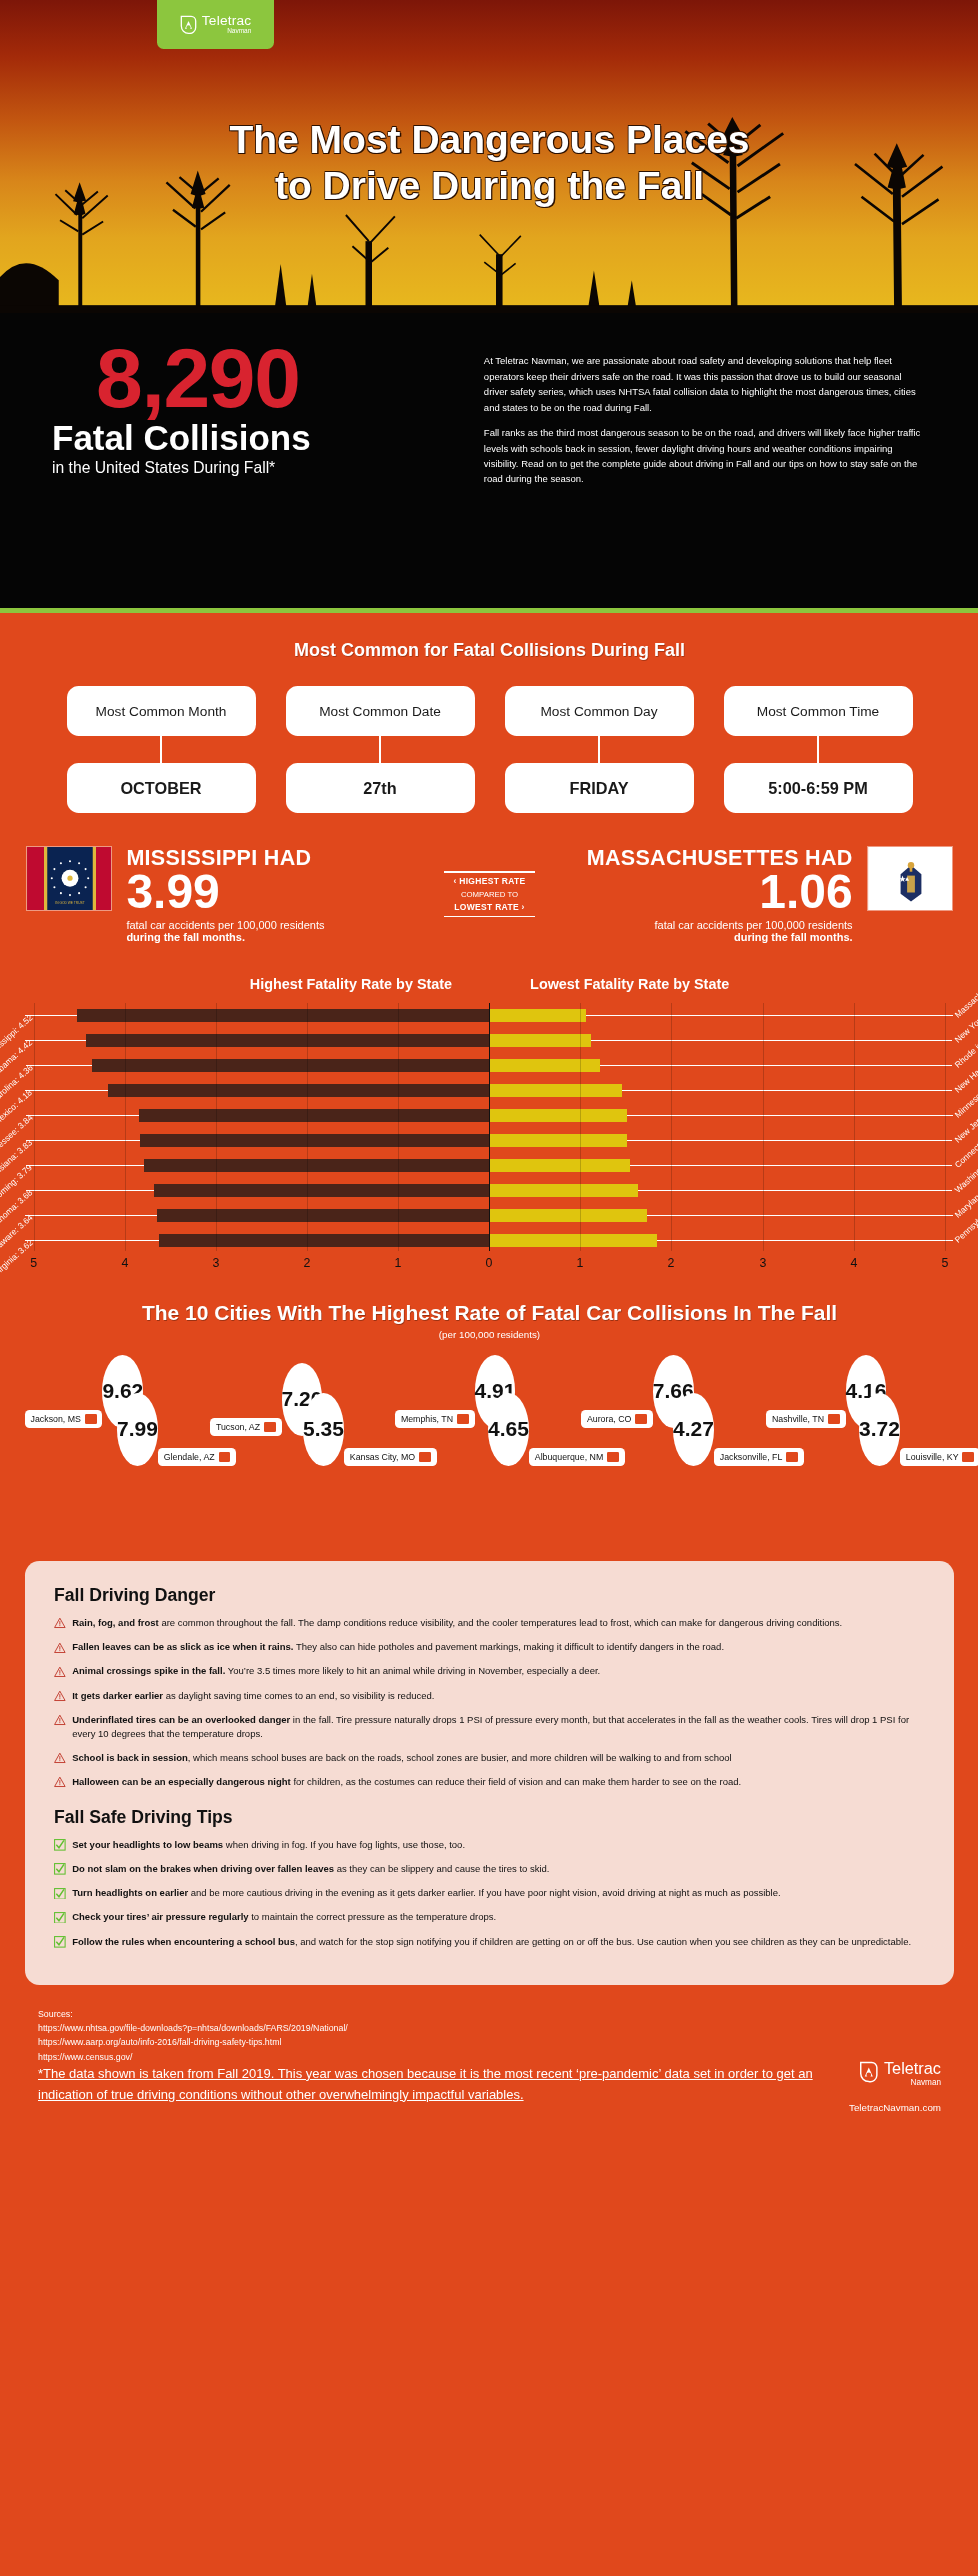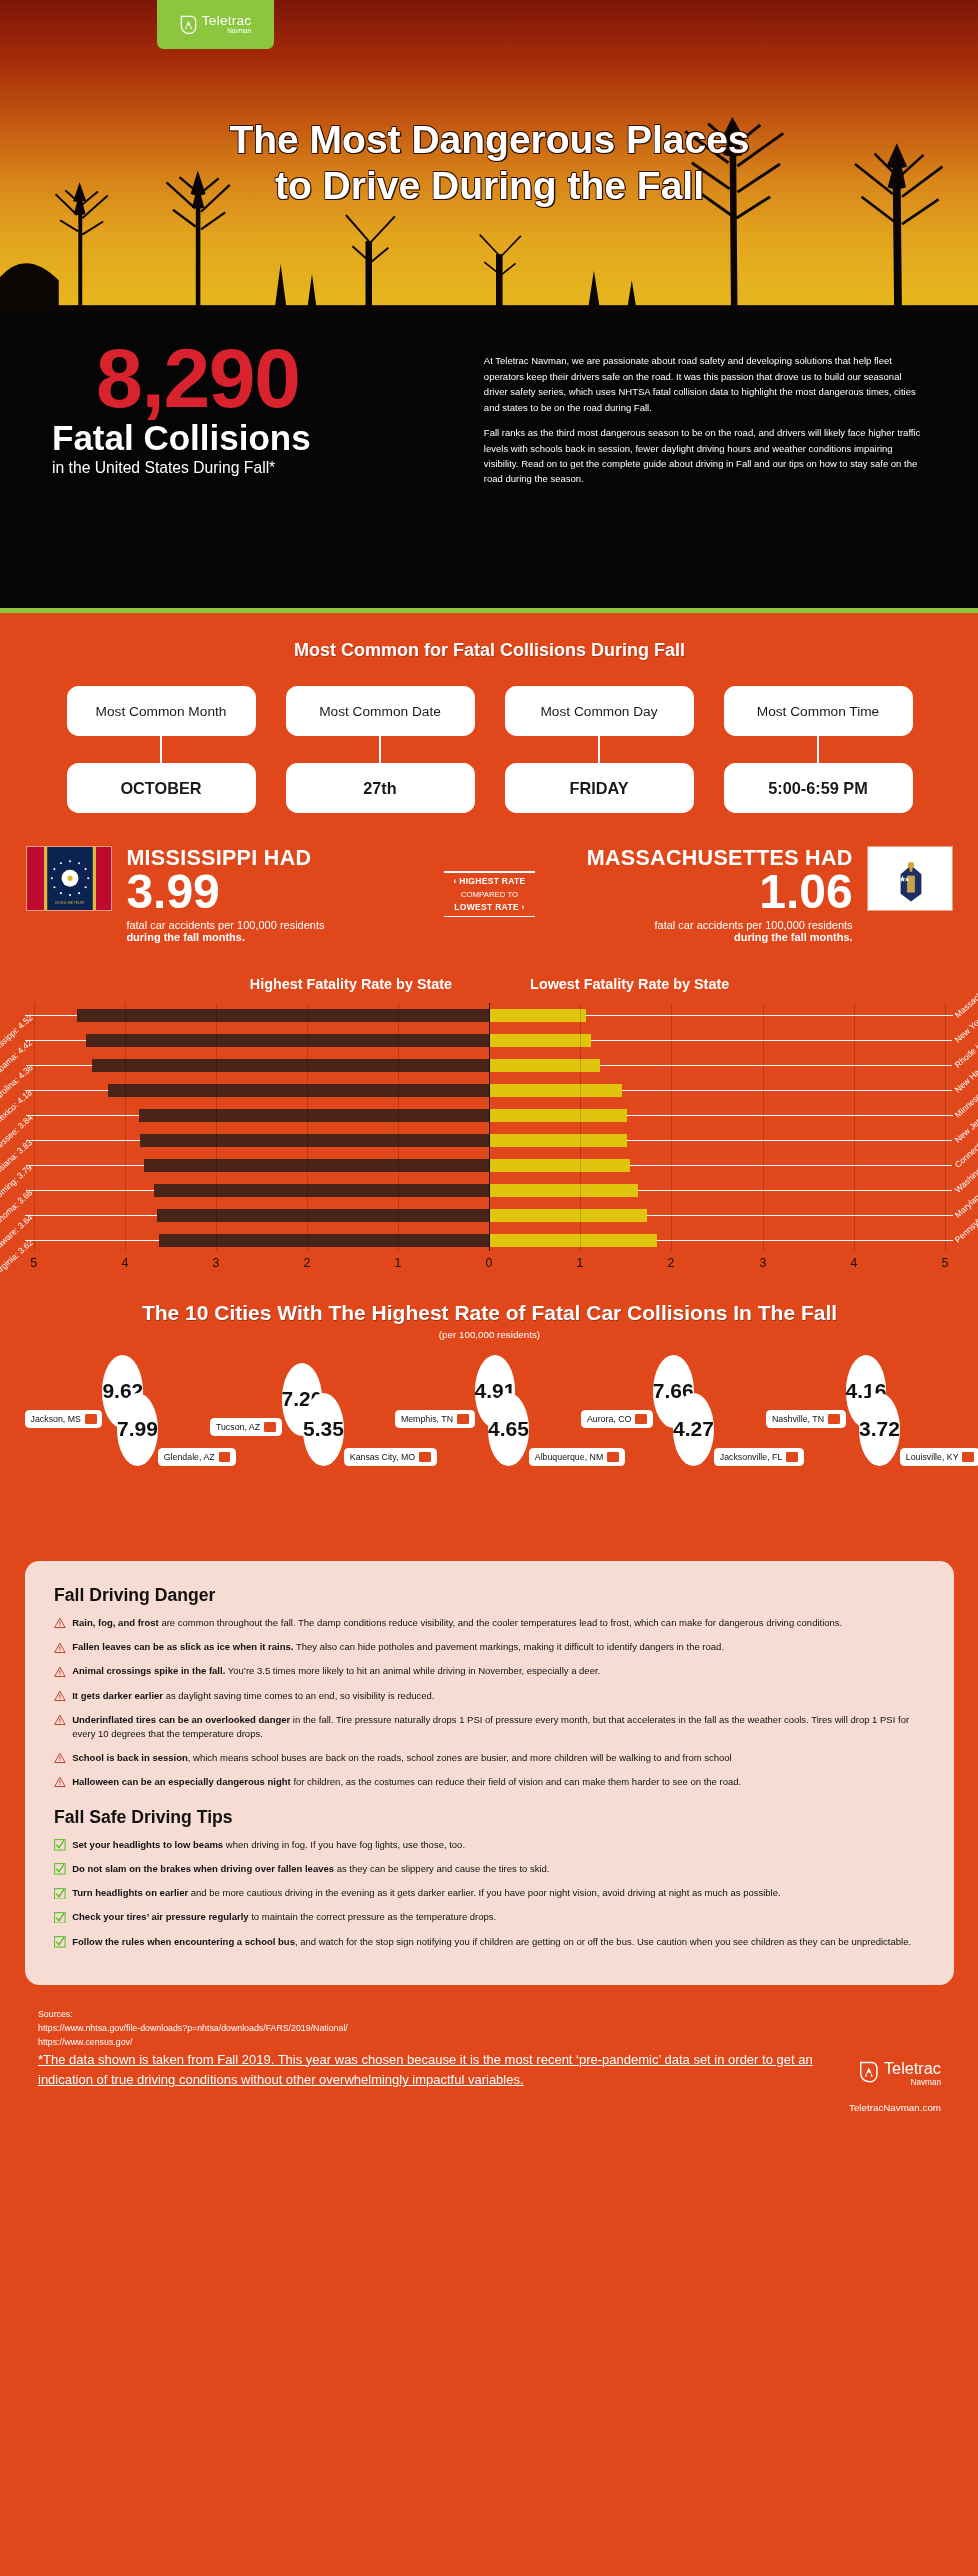--- a/index.html
+++ b/index.html
@@ -616,20 +616,21 @@
       </div>
     </div>
 </div>
 
 <div class="footer">
   <div>
     <div class="src">
       <div>Sources:</div>
       <div id="sources-list">
           <div>https://www.nhtsa.gov/file-downloads?p=nhtsa/downloads/FARS/2019/National/</div>
+          <div>https://www.aarp.org/auto/info-2016/fall-driving-safety-tips.html</div>
           <div>https://www.census.gov/</div>
         </div>
     </div>
     <div class="note">*The data shown is taken from Fall 2019. This year was chosen because it is the most recent ‘pre-pandemic’ data set in order to get an indication of true driving conditions without other overwhelmingly impactful variables.</div>
   </div>
   <div class="foot-logo">
     <div class="fl-row">
       <span>
         <svg viewBox="0 0 26 30" width="19.6" height="22">
           <path d="M2 2 H17 A7 7 0 0 1 24 9 V19 A9 9 0 0 1 13 28 A11 11 0 0 1 2 17 Z" fill="none" stroke="#fff" stroke-width="2"></path>

